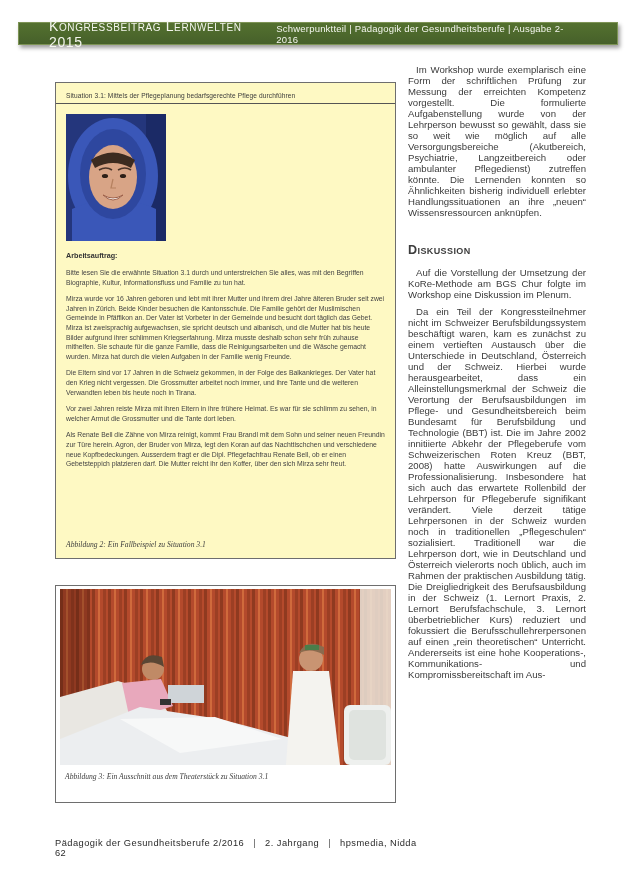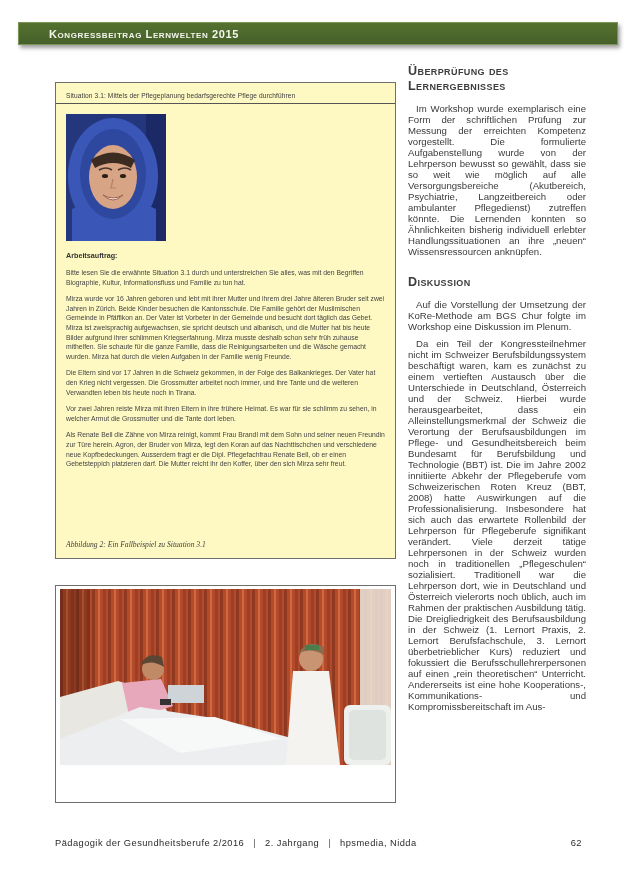--- a/index.html
+++ b/index.html
@@ -14,21 +14,21 @@
     position:absolute;left:18px;top:22px;width:600px;height:23px;
     background:linear-gradient(#54712f,#46602a);
     border:1px solid #7d9355;
     box-shadow:2px 3px 4px rgba(0,0,0,.38);
     box-sizing:border-box;
     display:flex;align-items:center;justify-content:space-between;
     padding:0 36px 0 30px;
     color:#f4f6ee;
   }
   .topbar-left{
-    font-variant:small-caps;font-size:11px;letter-spacing:.6px;font-weight:bold;
+    font-variant:small-caps;font-size:14px;letter-spacing:.6px;font-weight:normal;
   }
   .topbar-right{font-size:9.5px;letter-spacing:.2px;}
 
   
   .case-box{
     position:absolute;left:55px;top:82px;width:341px;height:477px;
     border:1px solid #6e6e6e;box-sizing:border-box;background:#fef9c3;
     overflow:hidden;margin:0;
   }
   .situation-title{
@@ -64,43 +64,44 @@
   
   .article-col{
     position:absolute;left:408px;top:64px;width:178px;height:768px;
     overflow:hidden;
   }
   .article-col h2{
     font-variant:small-caps;font-weight:600;color:#3c3c3c;
     font-size:12.6px;line-height:15px;letter-spacing:.4px;
     margin:0 0 9px;
   }
-  .article-col h2.second{margin-top:18px;margin-bottom:9px;}
+  .article-col h2.second{margin-top:25px;margin-bottom:9px;}
   .article-col p{
     font-size:9.6px;line-height:11px;color:#3b3b3b;
     text-align:justify;text-indent:8px;margin:0 0 6px;
     hyphens:auto;-webkit-hyphens:auto;
   }
 
   
   .footer{
     position:absolute;left:55px;top:838px;width:527px;
-    display:flex;align-items:baseline;justify-content:space-between;
-    font-size:9.3px;letter-spacing:.45px;color:#2a2a2a;
+    display:flex;align-items:baseline;
+    font-size:9.3px;letter-spacing:.45px;color:#2a2a2a;flex-direction:column;
   }
   .footer-left{display:flex;align-items:baseline;gap:9px;}
   .footer .sep{color:#555;}
 </style>
 </head>
 <body>
 
 <div>
 
   <header class="topbar">
     <span class="topbar-left">Kongressbeitrag Lernwelten 2015</span>
+    <span class="topbar-right">Schwerpunktteil | Pädagogik der Gesundheitsberufe | Ausgabe 2-2016</span>
   </header>
 
   <figure class="case-box">
     <div class="situation-title">Situation 3.1: Mittels der Pflegeplanung bedarfsgerechte Pflege durchführen</div>
     <div class="case-inner">
       <div class="portrait">
         <svg width="100" height="127" viewBox="0 0 100 127">
           <rect width="100" height="127" fill="#24367c"></rect>
           <rect x="80" width="20" height="127" fill="#1b2a66"></rect>
           <ellipse cx="47" cy="62" rx="45" ry="58" fill="#3a57b8"></ellipse>
@@ -149,24 +150,24 @@
         <polygon points="0,150 80,118 160,130 235,150 235,176 0,176" fill="#eceef0"></polygon>
         <polygon points="60,130 155,128 222,150 120,164" fill="#f7f8f8"></polygon>
         <circle cx="251" cy="70" r="12" fill="#c99472"></circle>
         <path d="M239 64 q7 -15 25 -6 l0 8 q-13 -8 -25 -2z" fill="#8a6b4e"></path>
         <rect x="245" y="56" width="14" height="5" fill="#4a7d4a"></rect>
         <polygon points="233,82 269,82 280,176 226,176" fill="#f4f3ef"></polygon>
         <rect x="284" y="116" width="47" height="60" rx="6" fill="#eef0ee"></rect>
         <rect x="289" y="121" width="37" height="50" rx="5" fill="#dfe3df"></rect>
       </svg>
     </div>
+    <figcaption class="theater-caption">Abbildung 3: Ein Ausschnitt aus dem Theaterstück zu Situation 3.1</figcaption>
   </figure>
 
   <section class="article-col" lang="de">
-    <h2>Überprüfung des Lernergebnisses</h2>
     <p>Im Workshop wurde exemplarisch eine Form der schriftlichen Prüfung zur Messung der erreichten Kompetenz vorgestellt. Die formulierte Aufgabenstellung wurde von der Lehrperson bewusst so gewählt, dass sie so weit wie möglich auf alle Versorgungsbereiche (Akutbereich, Psychiatrie, Langzeitbereich oder ambulanter Pflegedienst) zutreffen könnte. Die Lernenden konnten so Ähnlichkeiten bisherig individuell erlebter Handlungssituationen an ihre „neuen“ Wissensressourcen anknüpfen.</p>
     <h2 class="second">Diskussion</h2>
     <p>Auf die Vorstellung der Umsetzung der KoRe-Methode am BGS Chur folgte im Workshop eine Diskussion im Plenum.</p>
     <p>Da ein Teil der Kongressteilnehmer nicht im Schweizer Berufsbildungssystem beschäftigt waren, kam es zunächst zu einem vertieften Austausch über die Unterschiede in Deutschland, Österreich und der Schweiz. Hierbei wurde herausgearbeitet, dass ein Alleinstellungsmerkmal der Schweiz die Verortung der Berufsausbildungen im Pflege- und Gesundheitsbereich beim Bundesamt für Berufsbildung und Technologie (BBT) ist. Die im Jahre 2002 innitiierte Abkehr der Pflegeberufe vom Schweizerischen Roten Kreuz (BBT, 2008) hatte Auswirkungen auf die Professionalisierung. Insbesondere hat sich auch das erwartete Rollenbild der Lehrperson für Pflegeberufe signifikant verändert. Viele derzeit tätige Lehrpersonen in der Schweiz wurden noch in traditionellen „Pflegeschulen“ sozialisiert. Traditionell war die Lehrperson dort, wie in Deutschland und Österreich vielerorts noch üblich, auch im Rahmen der praktischen Ausbildung tätig. Die Dreigliedrigkeit des Berufsausbildung in der Schweiz (1. Lernort Praxis, 2. Lernort Berufsfachschule, 3. Lernort überbetrieblicher Kurs) reduziert und fokussiert die Berufsschullehrerpersonen auf einen „rein theoretischen“ Unterricht. Andererseits ist eine hohe Kooperations-, Kommunikations- und Kompromissbereitschaft im Aus-</p>
   </section>
 
   <footer class="footer">
     <div class="footer-left">
       <span>Pädagogik der Gesundheitsberufe 2/2016</span>
       <span class="sep">|</span>

